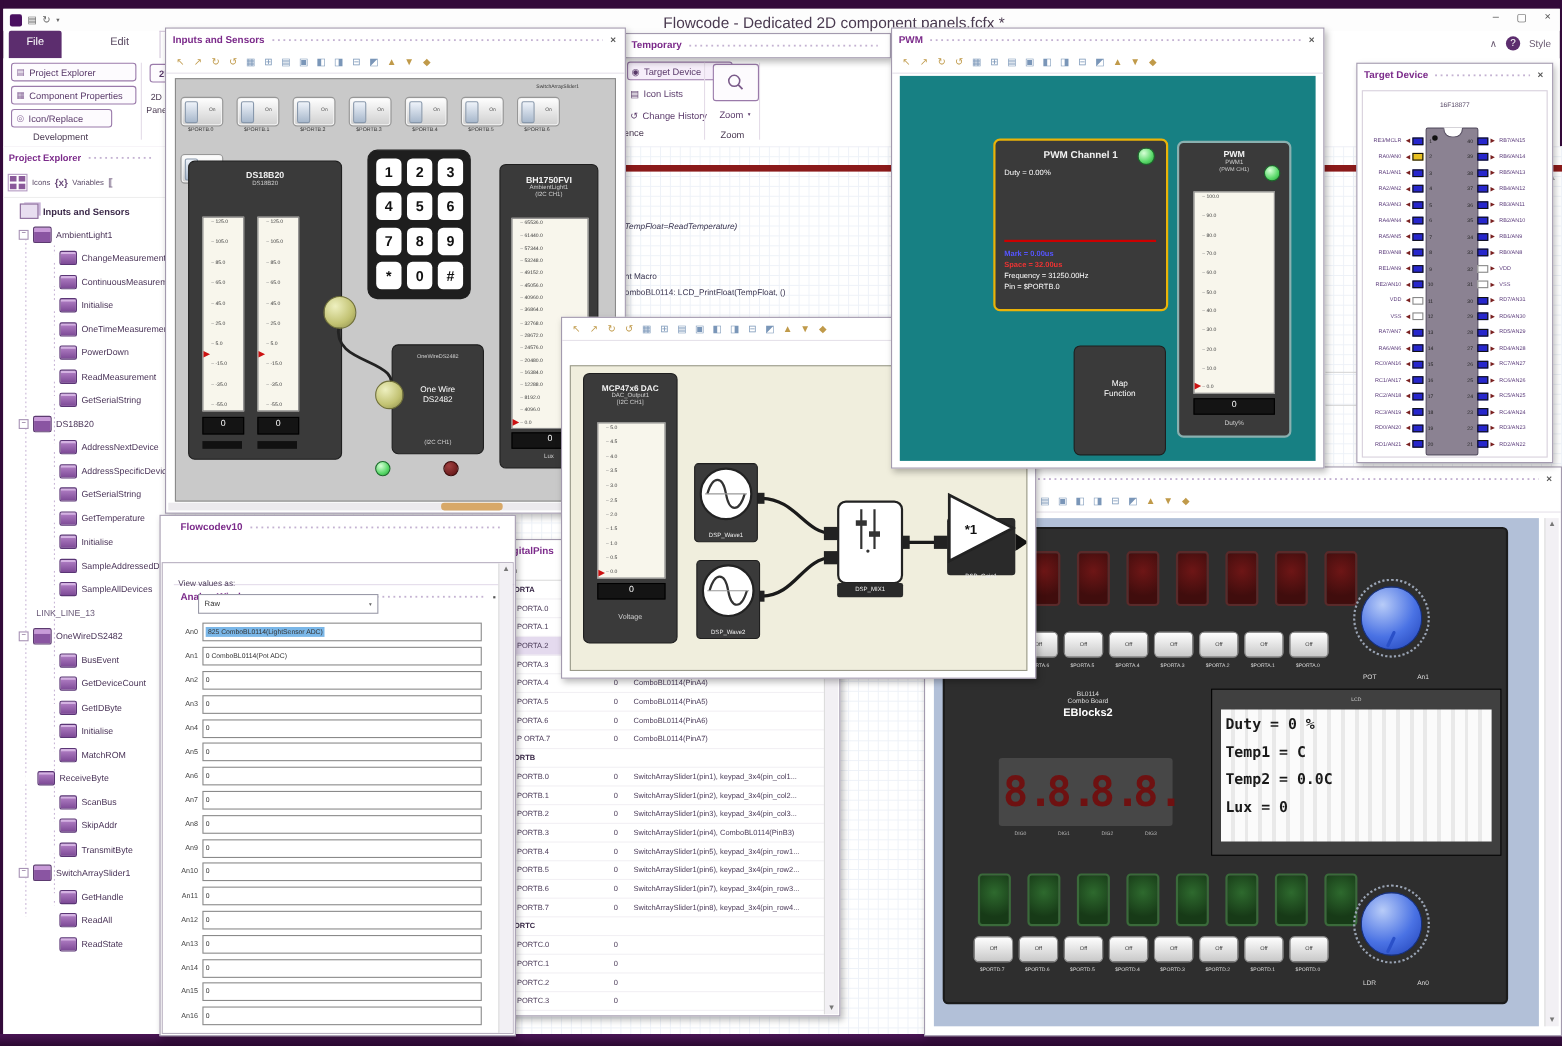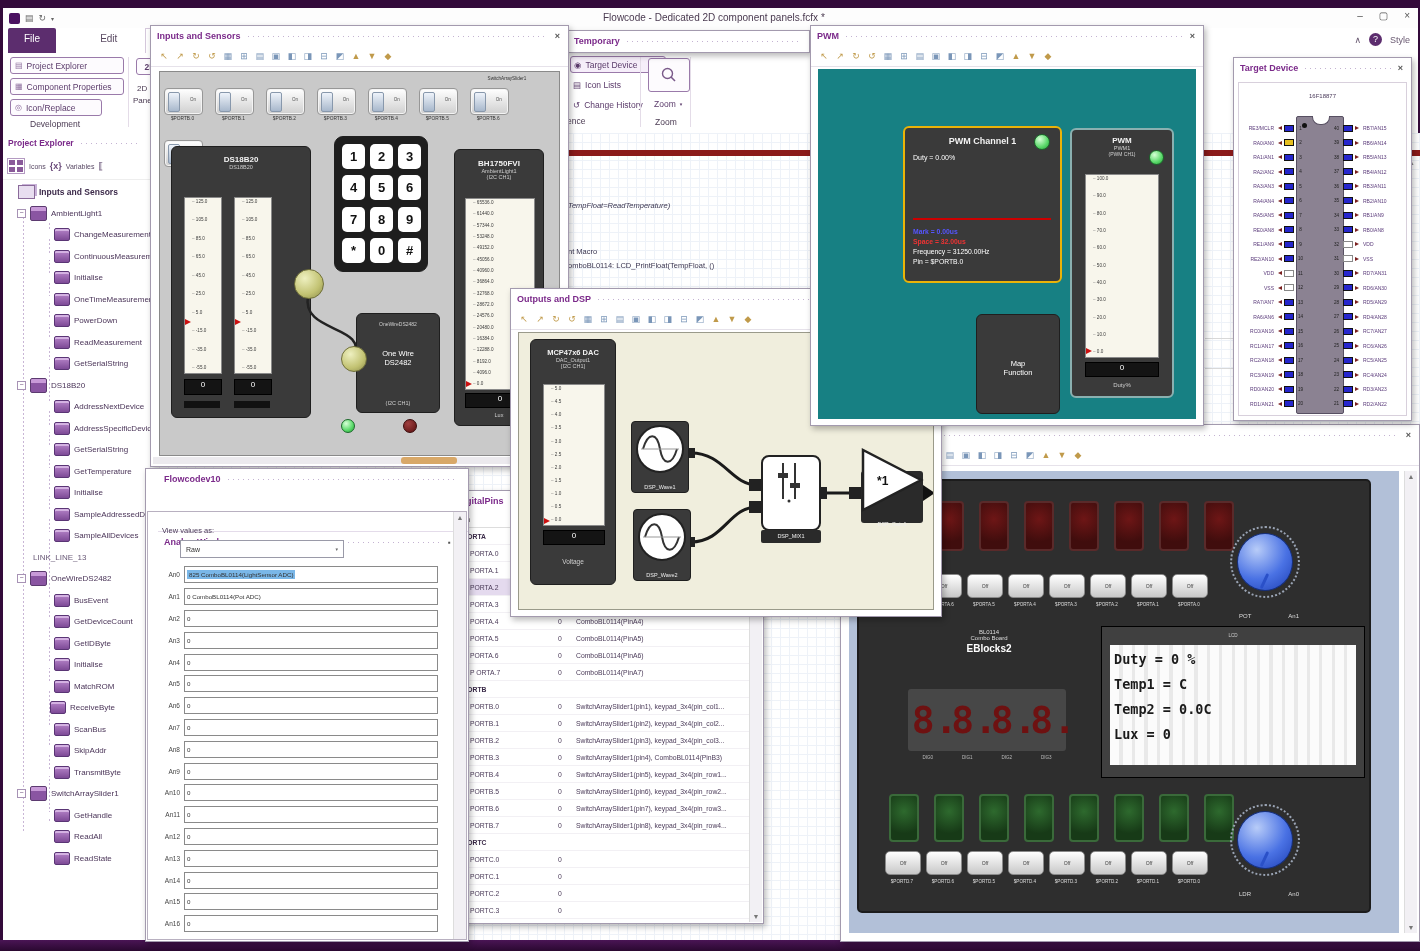--- a/index.html
+++ b/index.html
@@ -7,21 +7,21 @@
        font-family:"Liberation Sans", sans-serif;background:#fff;}
   
   .frame-top{position:absolute;left:0;top:0;width:1420px;height:8px;background:#330a3a;}
   .frame-left{position:absolute;left:0;top:0;width:3px;height:951px;background:#330a3a;}
   .frame-right{position:absolute;right:0;top:0;width:2px;height:951px;background:#330a3a;}
   .statusbar{position:absolute;left:0;top:940px;width:1420px;height:11px;background:linear-gradient(#4a1555,#2a0830);}
   .titlebar{position:absolute;left:3px;top:8px;width:1415px;height:20px;background:#fdfdfd;display:flex;align-items:center;}
   .qa{display:flex;align-items:center;gap:5px;padding-left:6px;}
   .qa .ic{font-size:9px;color:#666;}
   .applogo{width:11px;height:11px;background:#4a1060;border-radius:2px;}
-  .apptitle{position:absolute;left:600px;top:4px;font-size:10px;color:#4a3a50;}
+  .apptitle{position:absolute;left:600px;top:4px;font-size:14px;color:#4a3a50;}
   .winctl{position:absolute;right:8px;top:2px;display:flex;gap:16px;font-size:10px;color:#555;}
   
   .tabs{position:absolute;left:3px;top:28px;height:25px;display:flex;font-size:10px;}
   .tab{padding:5px 16px;color:#5a4a62;}
   .tab.file{background:#5c2d6e;color:#fff;border-radius:2px 2px 0 0;margin-left:5px;}
   .tab.active{border:1px solid #d5c8dc;border-bottom:none;background:#fff;color:#3a2a44;}
   .ribbonright{position:absolute;right:10px;top:33px;display:flex;align-items:center;gap:8px;font-size:9px;color:#6a5a72;}
   .helpdot{width:13px;height:13px;border-radius:50%;background:#5c2d6e;color:#fff;font-size:9px;text-align:center;line-height:13px;}
   .ribbon{position:absolute;left:3px;top:53px;width:1415px;height:80px;background:#fff;border-bottom:1px solid #d8ccd e;}
   .ribbon{border-bottom:1px solid #d8ccde;}
@@ -379,21 +379,21 @@
         <span class="tico"></span>
         <span class="tlabel">Initialise</span>
       </div>
 
       <div class="trow t-macro" style="padding-left: 40px;">
         <span class="texp"></span>
         <span class="tico"></span>
         <span class="tlabel">MatchROM</span>
       </div>
 
-      <div class="trow t-macro" style="padding-left: 36px;">
+      <div class="trow t-macro" style="padding-left: 20px;">
         <span class="texp"></span>
         <span class="tico"></span>
         <span class="tlabel">ReceiveByte</span>
       </div>
 
       <div class="trow t-macro" style="padding-left: 40px;">
         <span class="texp"></span>
         <span class="tico"></span>
         <span class="tlabel">ScanBus</span>
       </div>
@@ -823,25 +823,20 @@
       </div>
     </div>
   </div>
   <div class="vscroll" style="right:2px;top:46px;height:462px;">
     <div style="margin-top:2px;">▲</div>
     <div style="position:absolute;bottom:2px;width:100%;">▼</div>
   </div>
 </div>
 
 <div class="win" style="left:510px;top:288px;width:430px;height:327px;z-index:20;">
-  <div class="wtitle">
-      <span>Outputs and DSP</span>
-    <span class="dots"></span>
-      <span class="wclose">×</span>
-    </div>
   <div class="tbar">
 
   <span class="ticon tone-tan"><i style="font-style:normal;">↖</i></span>
       <span class="ticon tone-tan"><i style="font-style:normal;">↗</i></span>
       <span class="ticon tone-tan"><i style="font-style:normal;">↻</i></span>
       <span class="ticon tone-tan"><i style="font-style:normal;">↺</i></span>
       <span class="ticon tone-blue"><i style="font-style:normal;">▦</i></span>
       <span class="ticon tone-blue"><i style="font-style:normal;">⊞</i></span>
       <span class="ticon tone-blue"><i style="font-style:normal;">▤</i></span>
       <span class="ticon tone-blue"><i style="font-style:normal;">▣</i></span>
@@ -991,21 +986,21 @@
             <span class="tick">10.0</span>
             <span class="tick">0.0</span>
           </div>
         <div class="marker" style="top:95%;"></div>
       </div>
       <div class="valbox" style="left:13px;top:232px;width:72px;height:13px;">0</div>
       <div class="dsub" style="position:absolute;top:252px;width:100%;font-size:6px;">Duty%</div>
     </div>
 
     <div class="darkbox" style="left:158px;top:245px;width:82px;height:98px;">
-      <div style="text-align:center;margin-top:44px;font-size:7.5px;">Map</div>
+      <div style="text-align:center;margin-top:29px;font-size:7.5px;">Map</div>
       <div style="text-align:center;font-size:7.5px;">Function</div>
     </div>
   </div>
 </div>
 
 <div class="win" style="left:1233px;top:57px;width:177px;height:362px;z-index:26;">
   <div class="wtitle">
       <span>Target Device</span>
     <span class="dots"></span>
       <span class="wclose">×</span>

